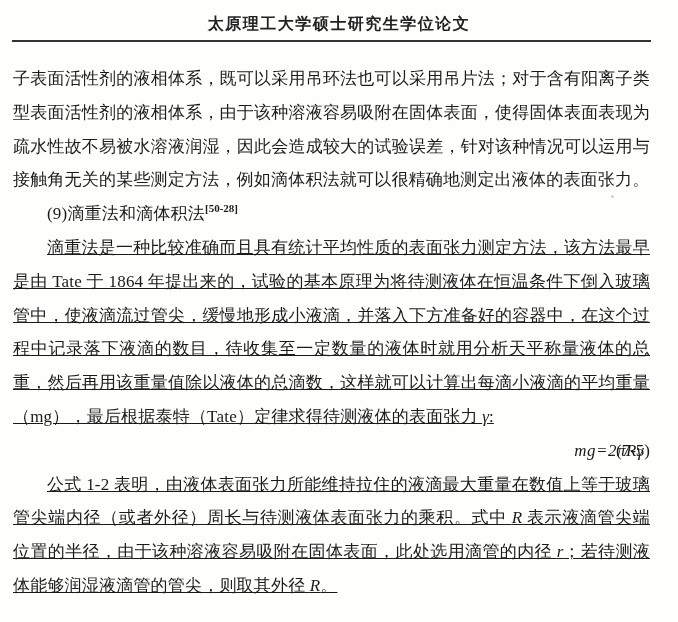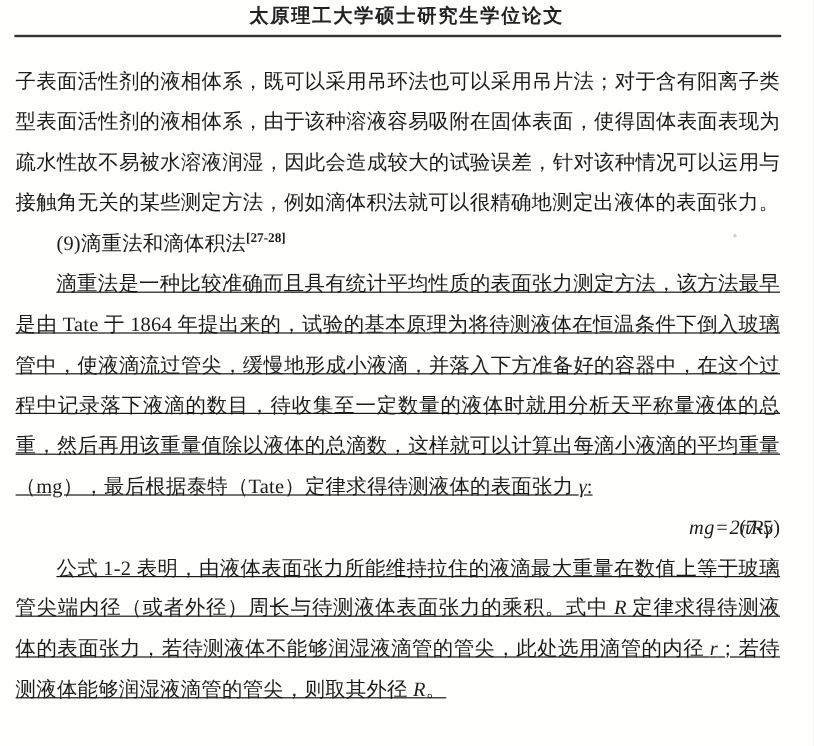--- a/index.html
+++ b/index.html
@@ -11,21 +11,21 @@
     position: relative;
     width: 678px;
     height: 622px;
     margin: 0 auto;
     background: #fefefd;
     overflow: hidden;
     font-family: "Liberation Serif", "DejaVu Serif", serif;
     color: #1b1b1b;
   }
   .page-header {
-    padding-top: 3px;
+    padding-top: 14px;
     text-align: center;
   }
   .page-header .header-title {
     font-size: 16px;
     font-weight: 600;
     letter-spacing: 1.5px;
     color: #222;
   }
   .header-rule {
     margin: 5px 27px 0 12px;
@@ -100,33 +100,33 @@
   </div>
   <hr class="header-rule">
 
   <div class="content">
 
     <p>
       <span>子表面活性剂的液相体系，既可以采用吊环法也可以采用吊片法；对于含有阳离子类型表面活性剂的液相体系，由于该种溶液容易吸附在固体表面，使得固体表面表现为疏水性故不易被水溶液润湿，因此会造成较大的试验误差，针对该种情况可以运用与接触角无关的某些测定方法，例如滴体积法就可以很精确地测定出液体的表面张力。</span>
     </p>
 
     <p class="section-heading">
-      <span>(9)滴重法和滴体积法</span><span class="citation-sup">[27-28]</span>
+      <span>(9)滴重法和滴体积法</span><span class="citation-sup">[50-28]</span>
     </p>
 
     <p class="para-indent">
       <span>滴重法是一种比较准确而且具有统计平均性质的表面张力测定方法，该方法最早是由 Tate 于 1864 年提出来的，试验的基本原理为将待测液体在恒温条件下倒入玻璃管中，使液滴流过管尖，缓慢地形成小液滴，并落入下方准备好的容器中，在这个过程中记录落下液滴的数目，待收集至一定数量的液体时就用分析天平称量液体的总重，然后再用该重量值除以液体的总滴数，这样就可以计算出每滴小液滴的平均重量（mg），最后根据泰特（Tate）定律求得待测液体的表面张力 </span><span class="var-italic">γ</span><span>:</span>
     </p>
 
     <p class="equation-row">
       <span class="equation-expression">mg=2πRγ</span>
       <span class="equation-number">(7-5)</span>
     </p>
 
     <p class="para-indent">
-      <span>公式 1-2 表明，由液体表面张力所能维持拉住的液滴最大重量在数值上等于玻璃管尖端内径（或者外径）周长与待测液体表面张力的乘积。式中 </span><span class="var-italic">R</span><span> 定律求得待测液体的表面张力，若待测液体不能够润湿液滴管的管尖，此处选用滴管的内径 </span><span class="var-italic">r</span><span>；若待测液体能够润湿液滴管的管尖，则取其外径 </span><span class="var-italic">R</span><span>。</span>
+      <span>公式 1-2 表明，由液体表面张力所能维持拉住的液滴最大重量在数值上等于玻璃管尖端内径（或者外径）周长与待测液体表面张力的乘积。式中 </span><span class="var-italic">R</span><span> 表示液滴管尖端位置的半径，由于该种溶液容易吸附在固体表面，此处选用滴管的内径 </span><span class="var-italic">r</span><span>；若待测液体能够润湿液滴管的管尖，则取其外径 </span><span class="var-italic">R</span><span>。</span>
     </p>
 
   </div>
 
   <div class="scan-speck"></div>
 
 </div>
 
 </body></html>

